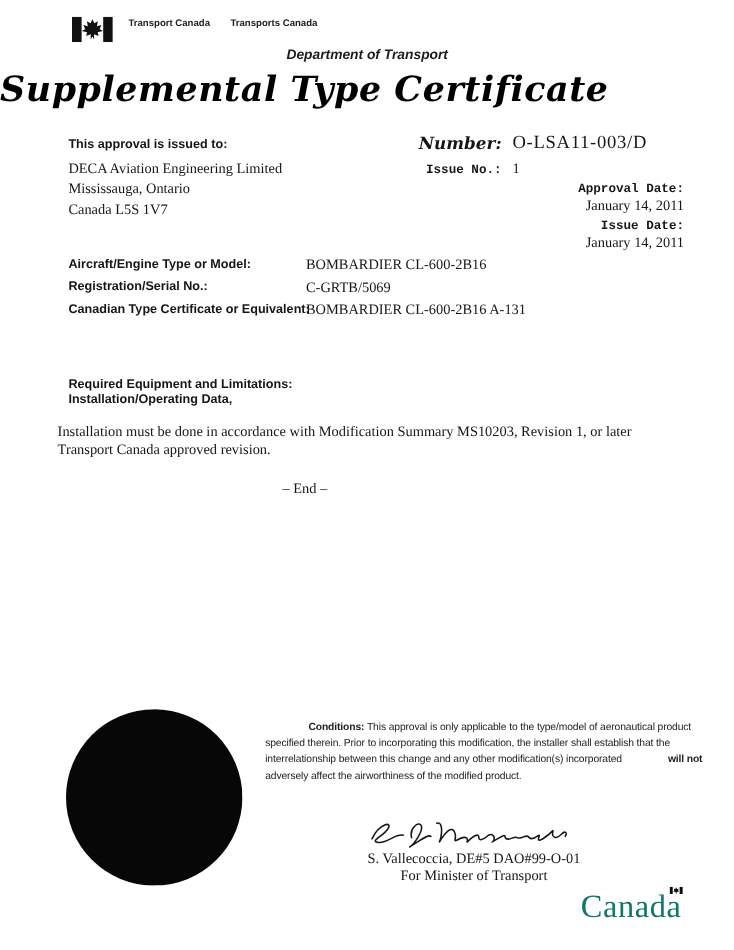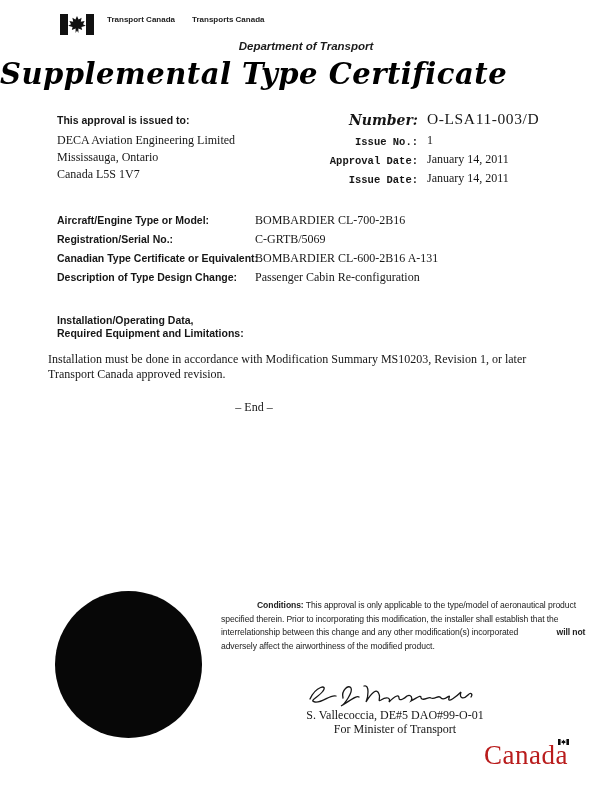--- a/index.html
+++ b/index.html
@@ -43,21 +43,21 @@
   .meta-row{display:flex;align-items:flex-end;margin-bottom:4px;}
   .num-label{
     width:120px;text-align:right;
     font-family:"DejaVu Serif","Liberation Serif",serif;
     font-style:italic;font-weight:bold;font-size:14px;
   }
   .num-value{margin-left:9px;font-size:15.5px;letter-spacing:0.6px;white-space:nowrap;}
   .meta-label{width:120px;text-align:right;font-family:Liberation Mono, monospace;font-weight:bold;font-size:10.5px;white-space:nowrap;}
   .meta-value{margin-left:9px;font-size:12px;white-space:nowrap;}
   .meta-row.r1{margin-top:5px;}
-  .meta-row.r2,.meta-row.r3{margin-top:4px;}
+  .meta-row.r2,.meta-row.r3{margin-top:4px;flex-direction:column;}
 
   
   .details{position:absolute;left:57px;top:212px;width:520px;}
   .drow{position:relative;height:19px;}
   .dlabel{position:absolute;left:0;top:2px;font-family:"Liberation Sans",sans-serif;font-weight:bold;font-size:10.5px;white-space:nowrap;}
   .dvalue{position:absolute;left:198px;top:1px;font-size:12px;white-space:nowrap;}
 
   
   .install-heading{position:absolute;left:57px;top:314px;font-family:"Liberation Sans",sans-serif;font-weight:bold;font-size:10.5px;line-height:13px;}
   .install-body{position:absolute;left:48px;top:352px;width:505px;font-size:12px;line-height:14.5px;}
@@ -78,21 +78,21 @@
     color:#222;letter-spacing:-0.1px;
   }
 
   
   .signature-svg{position:absolute;left:300px;top:679px;}
   .sig-block{position:absolute;left:275px;top:708px;width:240px;text-align:center;font-size:12px;line-height:14px;}
 
   
   .wordmark{
     position:absolute;left:484px;top:740px;
-    font-family:"Liberation Serif",serif;font-size:27px;color:#b91c1c;
+    font-family:"Liberation Serif",serif;font-size:27px;color:#0f766e;
     letter-spacing:0.5px;
   }
   .wordmark .wm-flag{position:absolute;right:-1px;top:-1px;}
 </style>
 </head>
 <body>
 
 <div class="page">
 
   <div class="gov-header">
@@ -130,39 +130,35 @@
     </div>
     <div class="meta-row r3">
       <span class="meta-label">Issue Date:</span>
       <span class="meta-value">January 14, 2011</span>
     </div>
   </div>
 
   <div class="details">
     <div class="drow">
       <span class="dlabel">Aircraft/Engine Type or Model:</span>
-      <span class="dvalue">BOMBARDIER CL-700-2B16</span>
+      <span class="dvalue">BOMBARDIER CL-600-2B16</span>
     </div>
     <div class="drow">
       <span class="dlabel">Registration/Serial No.:</span>
       <span class="dvalue">C-GRTB/5069</span>
     </div>
     <div class="drow">
       <span class="dlabel">Canadian Type Certificate or Equivalent:</span>
       <span class="dvalue">BOMBARDIER CL-600-2B16 A-131</span>
     </div>
-    <div class="drow">
-      <span class="dlabel">Description of Type Design Change:</span>
-      <span class="dvalue">Passenger Cabin Re-configuration</span>
-    </div>
   </div>
 
   <div class="install-heading">
+    <div>Required Equipment and Limitations:</div>
     <div>Installation/Operating Data,</div>
-    <div>Required Equipment and Limitations:</div>
   </div>
   <div class="install-body">Installation must be done in accordance with Modification Summary MS10203, Revision 1, or later Transport Canada approved revision.</div>
   <div class="end-marker">– End –</div>
 
   <div class="seal"></div>
 
   <div class="conditions"><span class="b">Conditions:</span><span> This approval is only applicable to the type/model of aeronautical product specified therein. Prior to incorporating this modification, the installer shall establish that the interrelationship between this change and any other modification(s) incorporated </span><span class="b">will not</span><span> adversely affect the airworthiness of the modified product.</span></div>
 
   <svg class="signature-svg" width="190" height="30" viewBox="0 0 190 30">
     <path d="M10,20 C16,7 28,5 23,12 C19,18 8,22 15,23 C23,24 30,15 36,17

